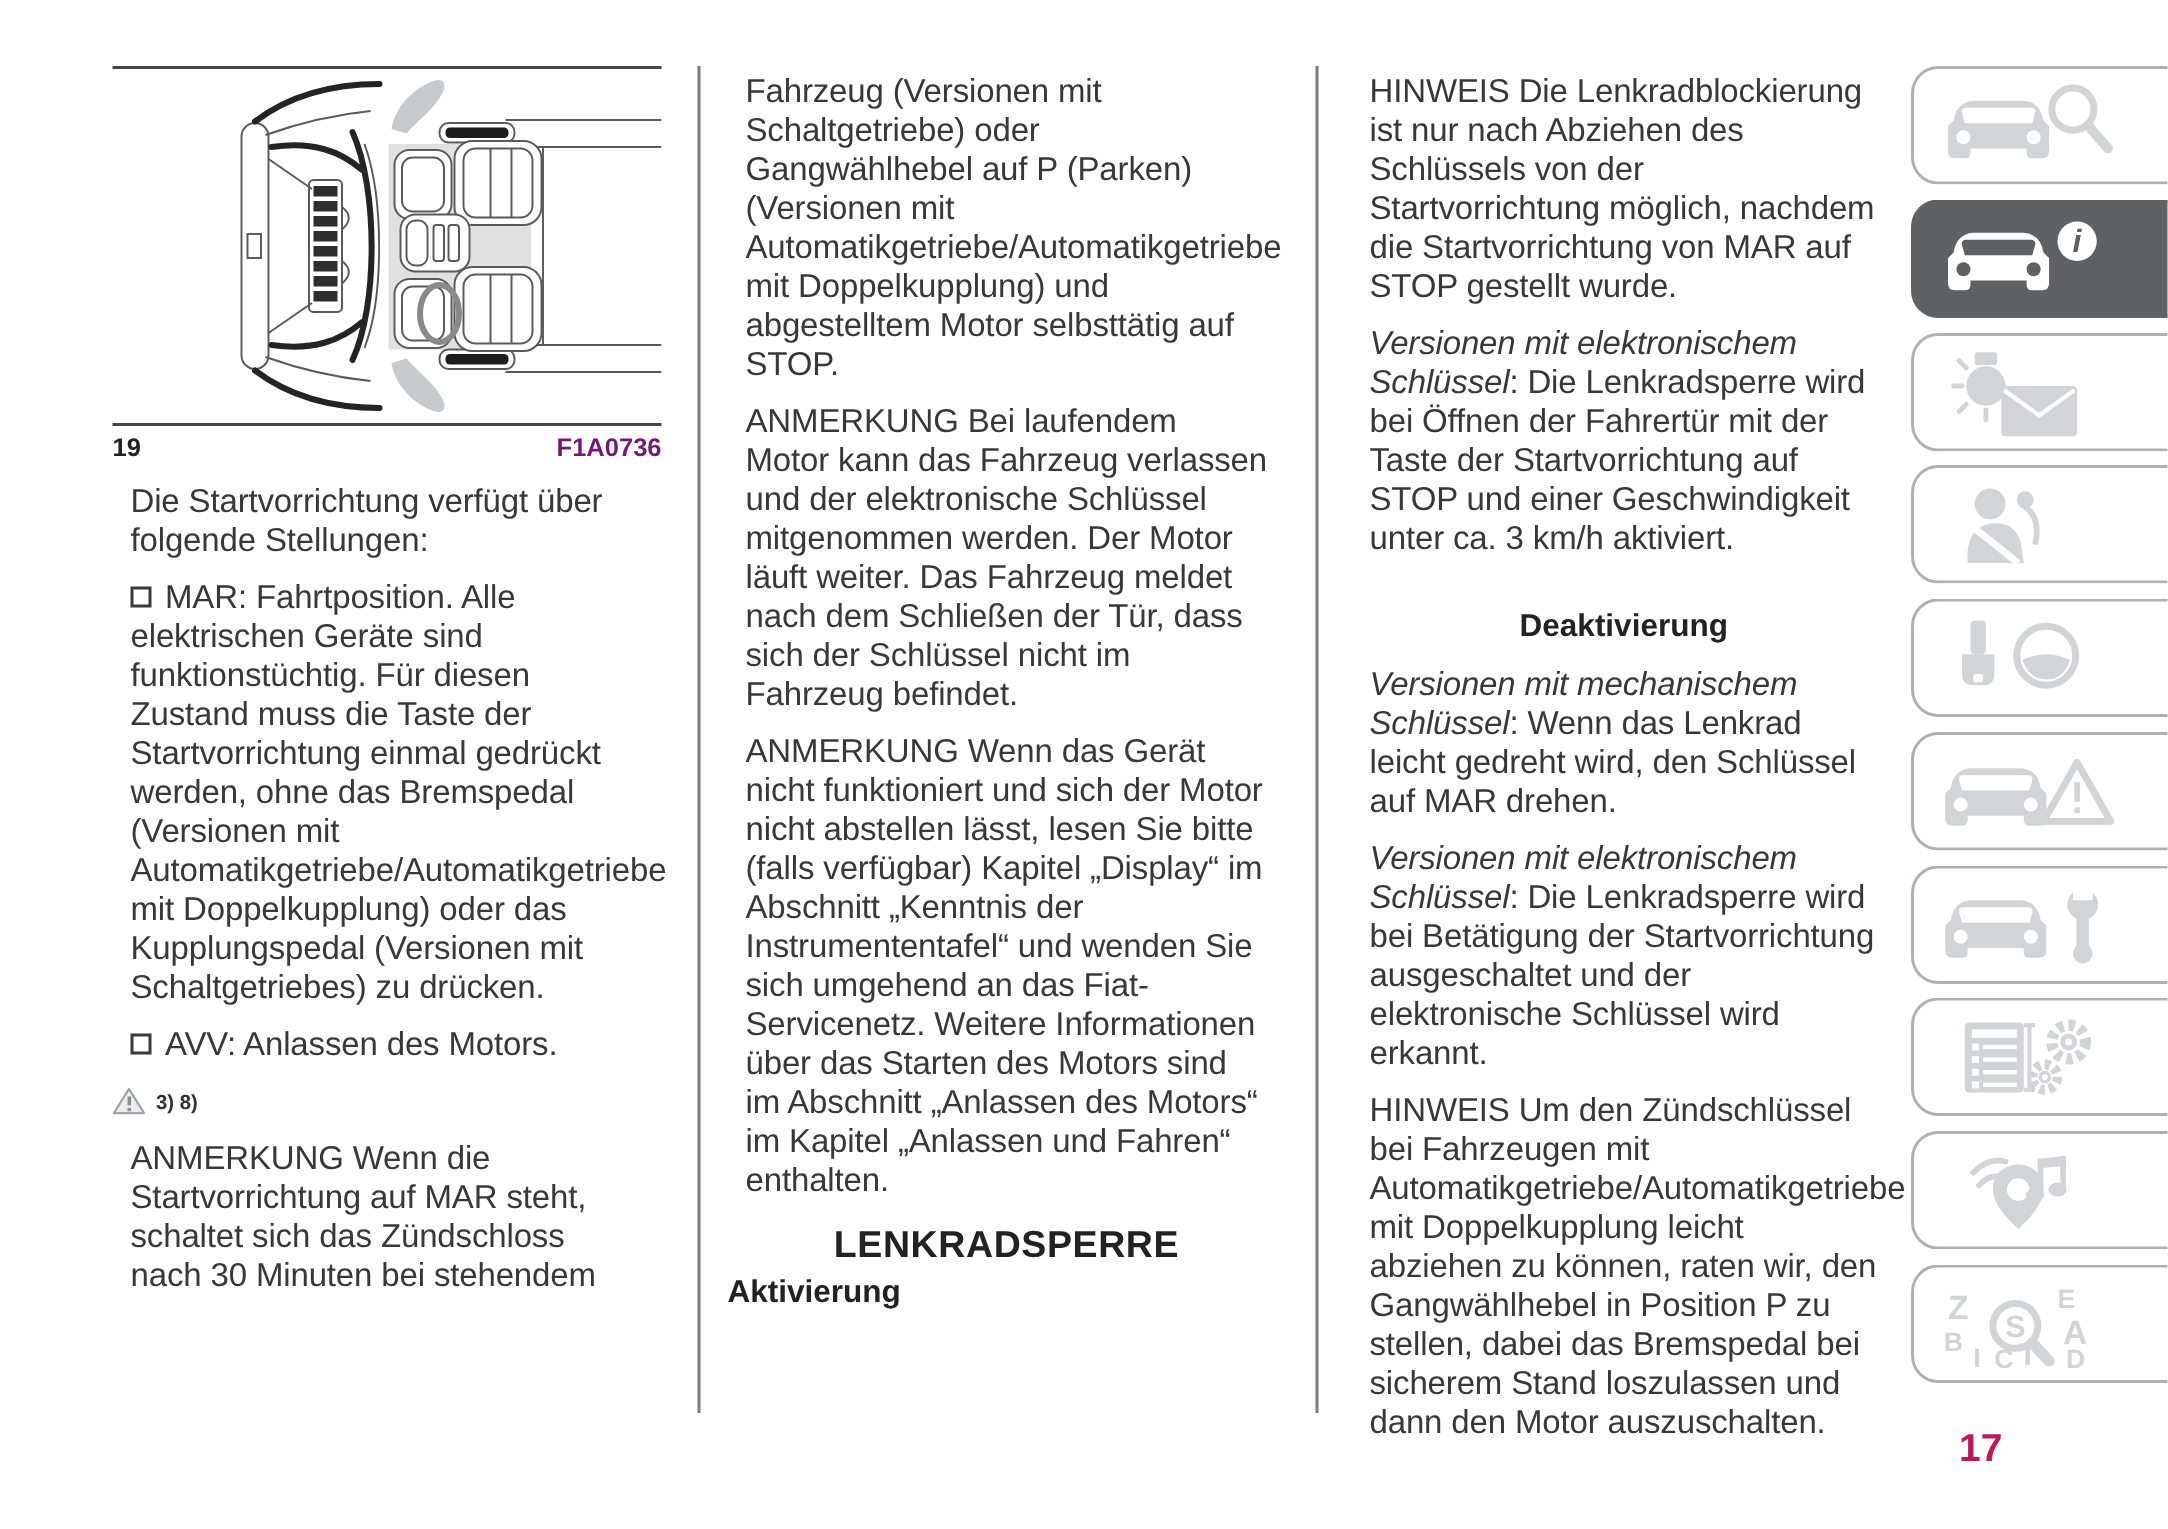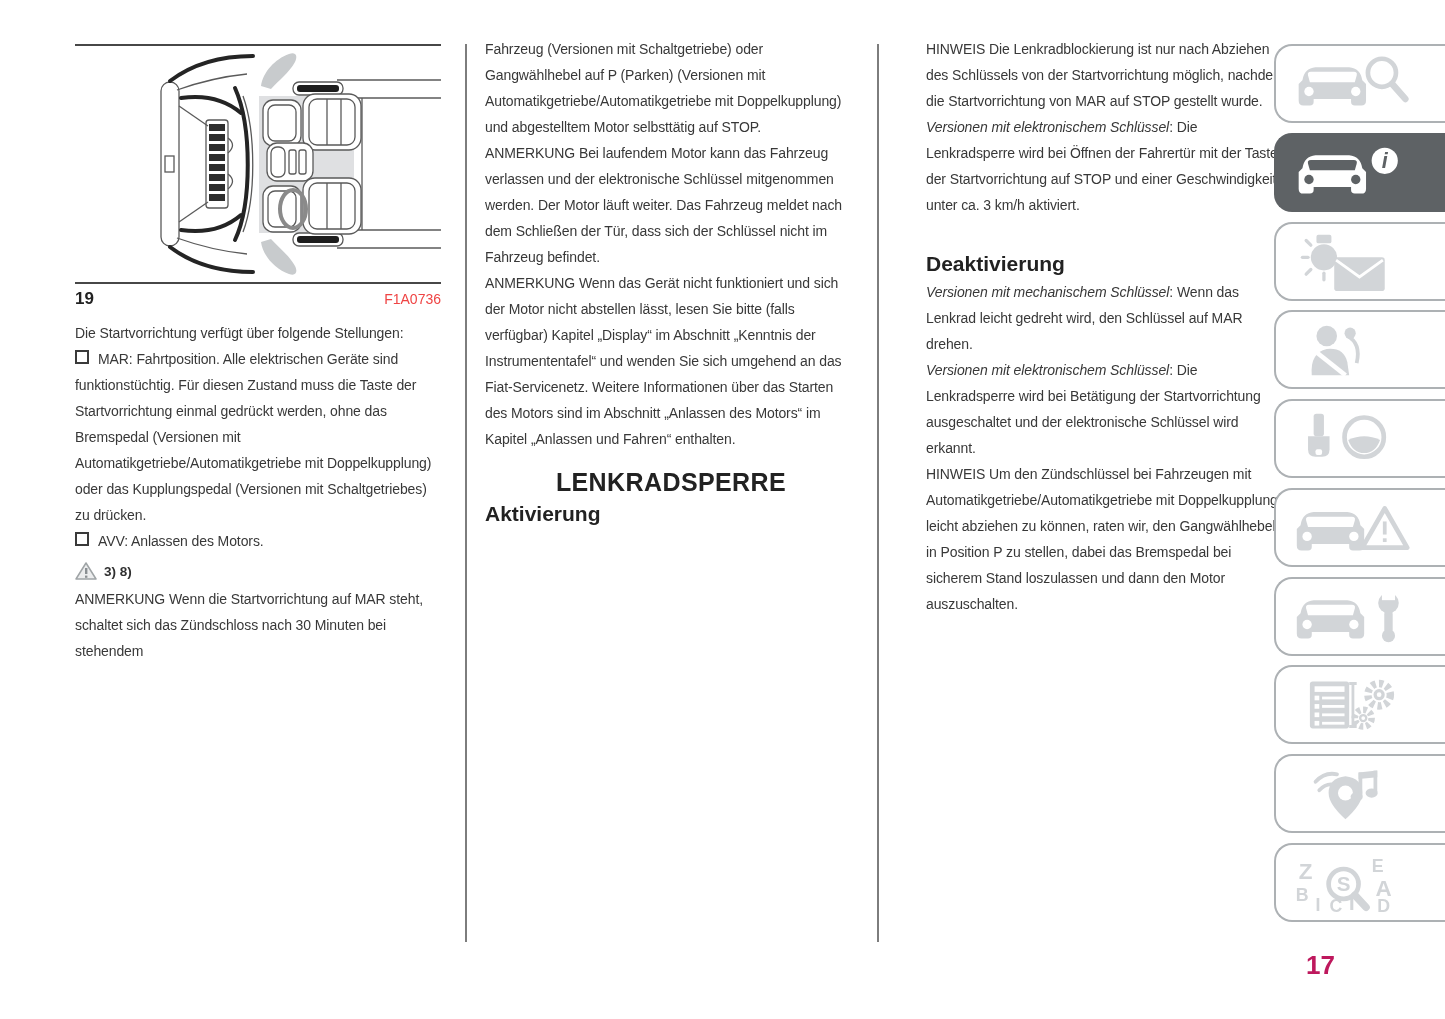--- a/index.html
+++ b/index.html
@@ -5,41 +5,41 @@
   html,body{margin:0;padding:0;}
   body{
     width:1445px;height:1019px;position:relative;overflow:hidden;
     background:#ffffff;color:#383838;
     font-family:"Liberation Sans", sans-serif;
   }
   .page{position:absolute;inset:0;background:#fff;}
   .col{position:absolute;}
   .col-left{left:75px;top:44px;width:366px;}
   .col-mid{left:485px;top:36px;width:372px;}
-  .col-right{left:926px;top:36px;width:363px;}
+  .col-right{left:901px;top:36px;width:363px;}
   .vsep{position:absolute;top:44px;height:898px;width:1.5px;background:#7d7d7d;}
   .vsep1{left:465px;}
   .vsep2{left:877px;}
 
-  p.para{margin:0;font-size:14px;line-height:26px;letter-spacing:-0.1px;}
+  p.para{margin:12px;font-size:22px;line-height:26px;letter-spacing:-0.1px;}
   .gap{margin-top:26px;}
   em{font-style:italic;}
   .sq{display:inline-block;width:10px;height:10px;border:2.5px solid #3a3a3a;
       margin-right:9px;}
   .h-section{font-weight:bold;font-size:25px;letter-spacing:0.4px;color:#222;
       margin:15px 0 3px;line-height:30px;text-align:center;}
   .h-sub{font-weight:bold;font-size:21px;color:#222;margin:0 0 2px;line-height:27px;}
 
   .figure{width:366px;margin-bottom:11px;}
   .fig-rule{height:2px;background:#474747;}
   .fig-body{height:236px;position:relative;}
   .fig-caption{display:flex;justify-content:space-between;align-items:baseline;
       padding-top:5px;}
   .fig-num{font-weight:bold;font-size:17px;color:#222;}
-  .fig-code{font-size:14px;color:#ef4444;}
+  .fig-code{font-size:17px;color:#701a75;font-weight:bold;}
 
   .footnote{display:flex;align-items:center;gap:7px;margin:4px 0 2px;height:26px;}
   .refs{font-size:13.5px;font-weight:bold;color:#303030;}
 
   .tab{position:absolute;left:1274px;width:176px;height:79px;box-sizing:border-box;
       background:#fff;border:2px solid #adb1b4;border-right:none;
       border-radius:18px 0 0 18px;display:flex;align-items:center;
       padding-left:14px;color:#d2d5d8;}
   .tab.active{background:#5e6265;border-color:#5e6265;color:#ffffff;}
   .tab svg{display:block;}
@@ -163,21 +163,21 @@
     <p class="para"><span>ANMERKUNG Wenn das Gerät nicht funktioniert und sich der Motor nicht abstellen lässt, lesen Sie bitte (falls verfügbar) Kapitel „Display“ im Abschnitt „Kenntnis der Instrumententafel“ und wenden Sie sich umgehend an das Fiat-Servicenetz. Weitere Informationen über das Starten des Motors sind im Abschnitt „Anlassen des Motors“ im Kapitel „Anlassen und Fahren“ enthalten.</span></p>
     <div class="h-section">LENKRADSPERRE</div>
     <div class="h-sub">Aktivierung</div>
   </div>
 
   <div class="vsep vsep2"></div>
 
   <div class="col col-right">
     <p class="para"><span>HINWEIS Die Lenkradblockierung ist nur nach Abziehen des Schlüssels von der Startvorrichtung möglich, nachdem die Startvorrichtung von MAR auf STOP gestellt wurde.</span></p>
     <p class="para gap"><em>Versionen mit elektronischem Schlüssel</em><span>: Die Lenkradsperre wird bei Öffnen der Fahrertür mit der Taste der Startvorrichtung auf STOP und einer Geschwindigkeit unter ca. 3 km/h aktiviert.</span></p>
-    <div class="h-sub" style="margin-top:32px;">Deaktivierung</div>
+    <div class="h-sub" style="margin-top:32px;text-align:center;">Deaktivierung</div>
     <p class="para"><em>Versionen mit mechanischem Schlüssel</em><span>: Wenn das Lenkrad leicht gedreht wird, den Schlüssel auf MAR drehen.</span></p>
     <p class="para"><em>Versionen mit elektronischem Schlüssel</em><span>: Die Lenkradsperre wird bei Betätigung der Startvorrichtung ausgeschaltet und der elektronische Schlüssel wird erkannt.</span></p>
     <p class="para gap"><span>HINWEIS Um den Zündschlüssel bei Fahrzeugen mit Automatikgetriebe/Automatikgetriebe mit Doppelkupplung leicht abziehen zu können, raten wir, den Gangwählhebel in Position P zu stellen, dabei das Bremspedal bei sicherem Stand loszulassen und dann den Motor auszuschalten.</span></p>
   </div>
 
   <div class="tab t0">
     <svg width="124" height="58" viewBox="0 0 130 62">
       <g transform="translate(4,9)">
         <path d="M8 18 Q10 5 22 4 L58 4 Q70 5 72 18 L76 22 L76 40 Q76 45 71 45 L64 45 Q60 45 60 41 L60 38 L20 38 L20 41 Q20 45 16 45 L9 45 Q4 45 4 40 L4 22 Z" fill="currentColor"></path>
         <path d="M17 9 h46 q4 0 3 4 l-2 7 h-48 l-2 -7 q-1 -4 3 -4 z" fill="#fff"></path>

